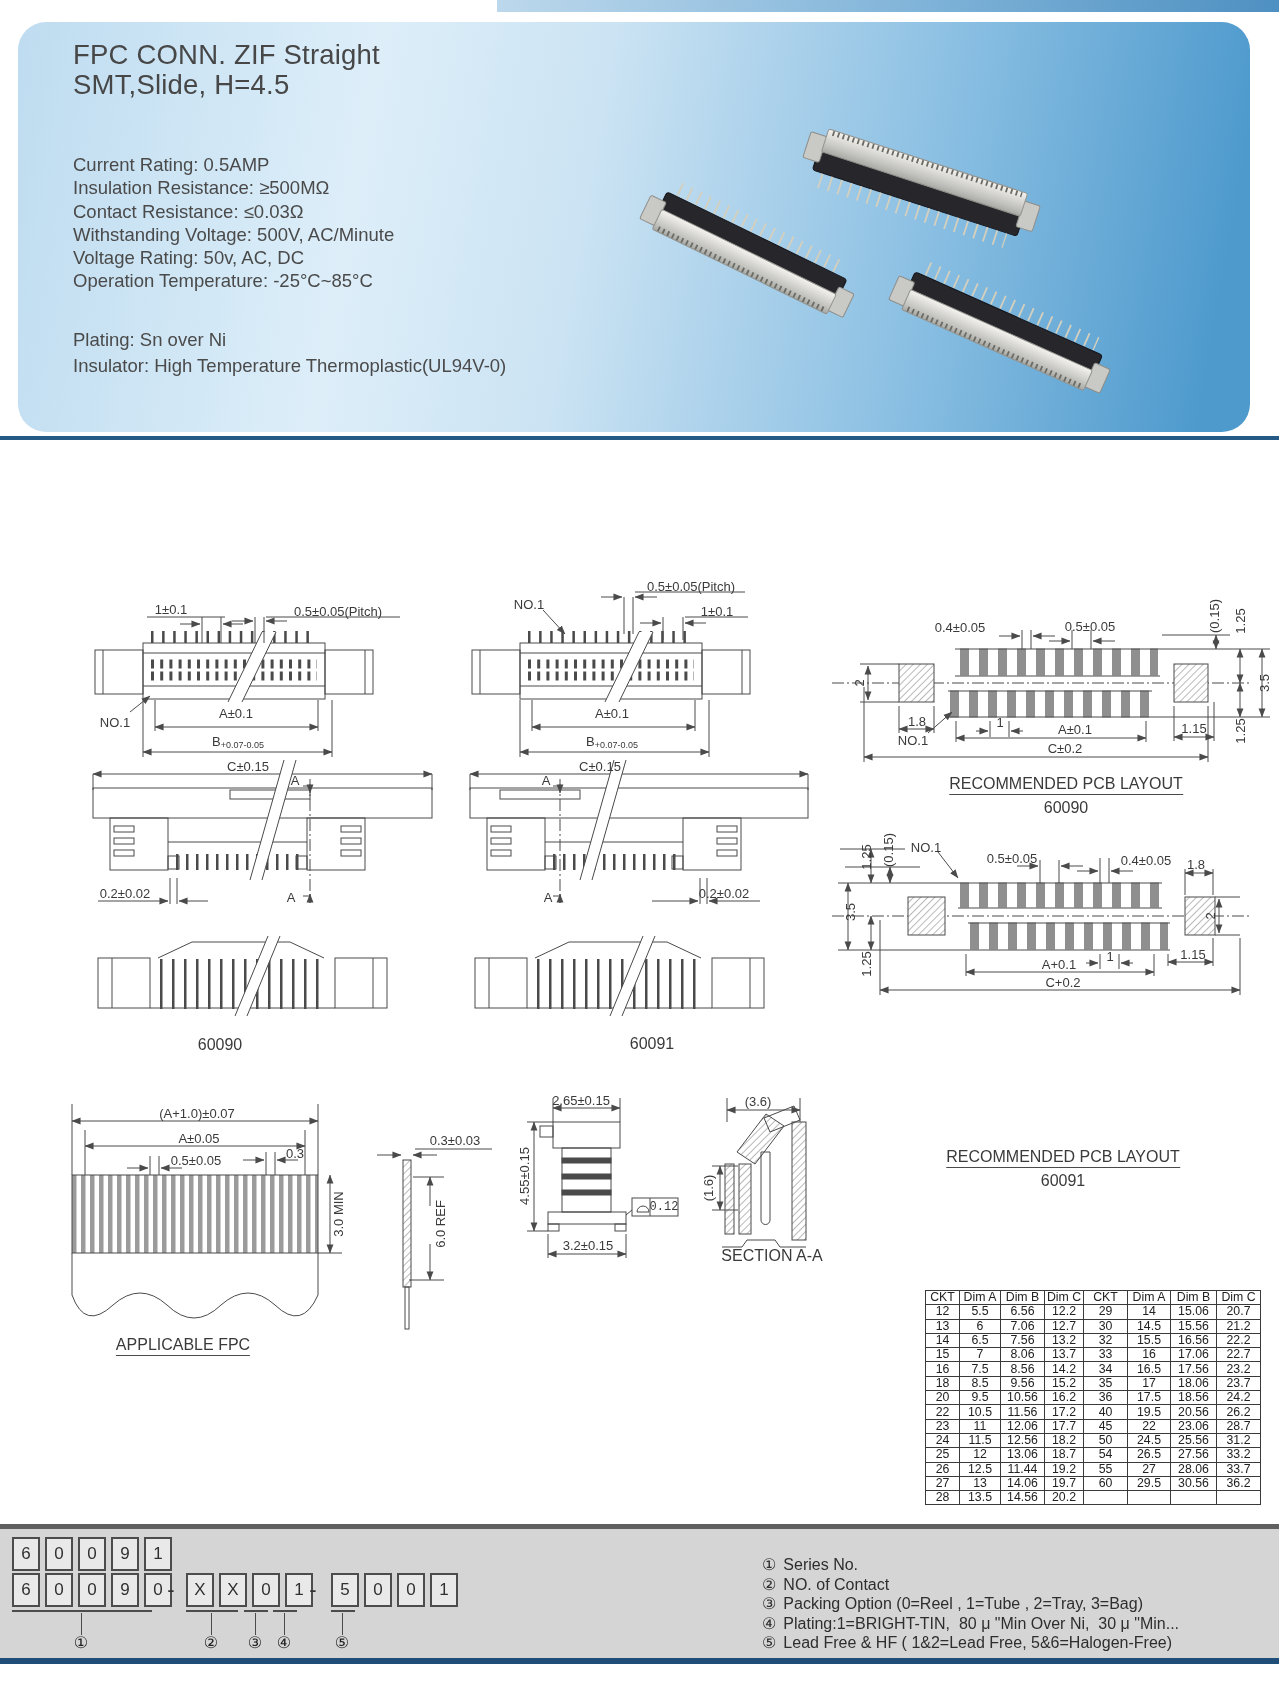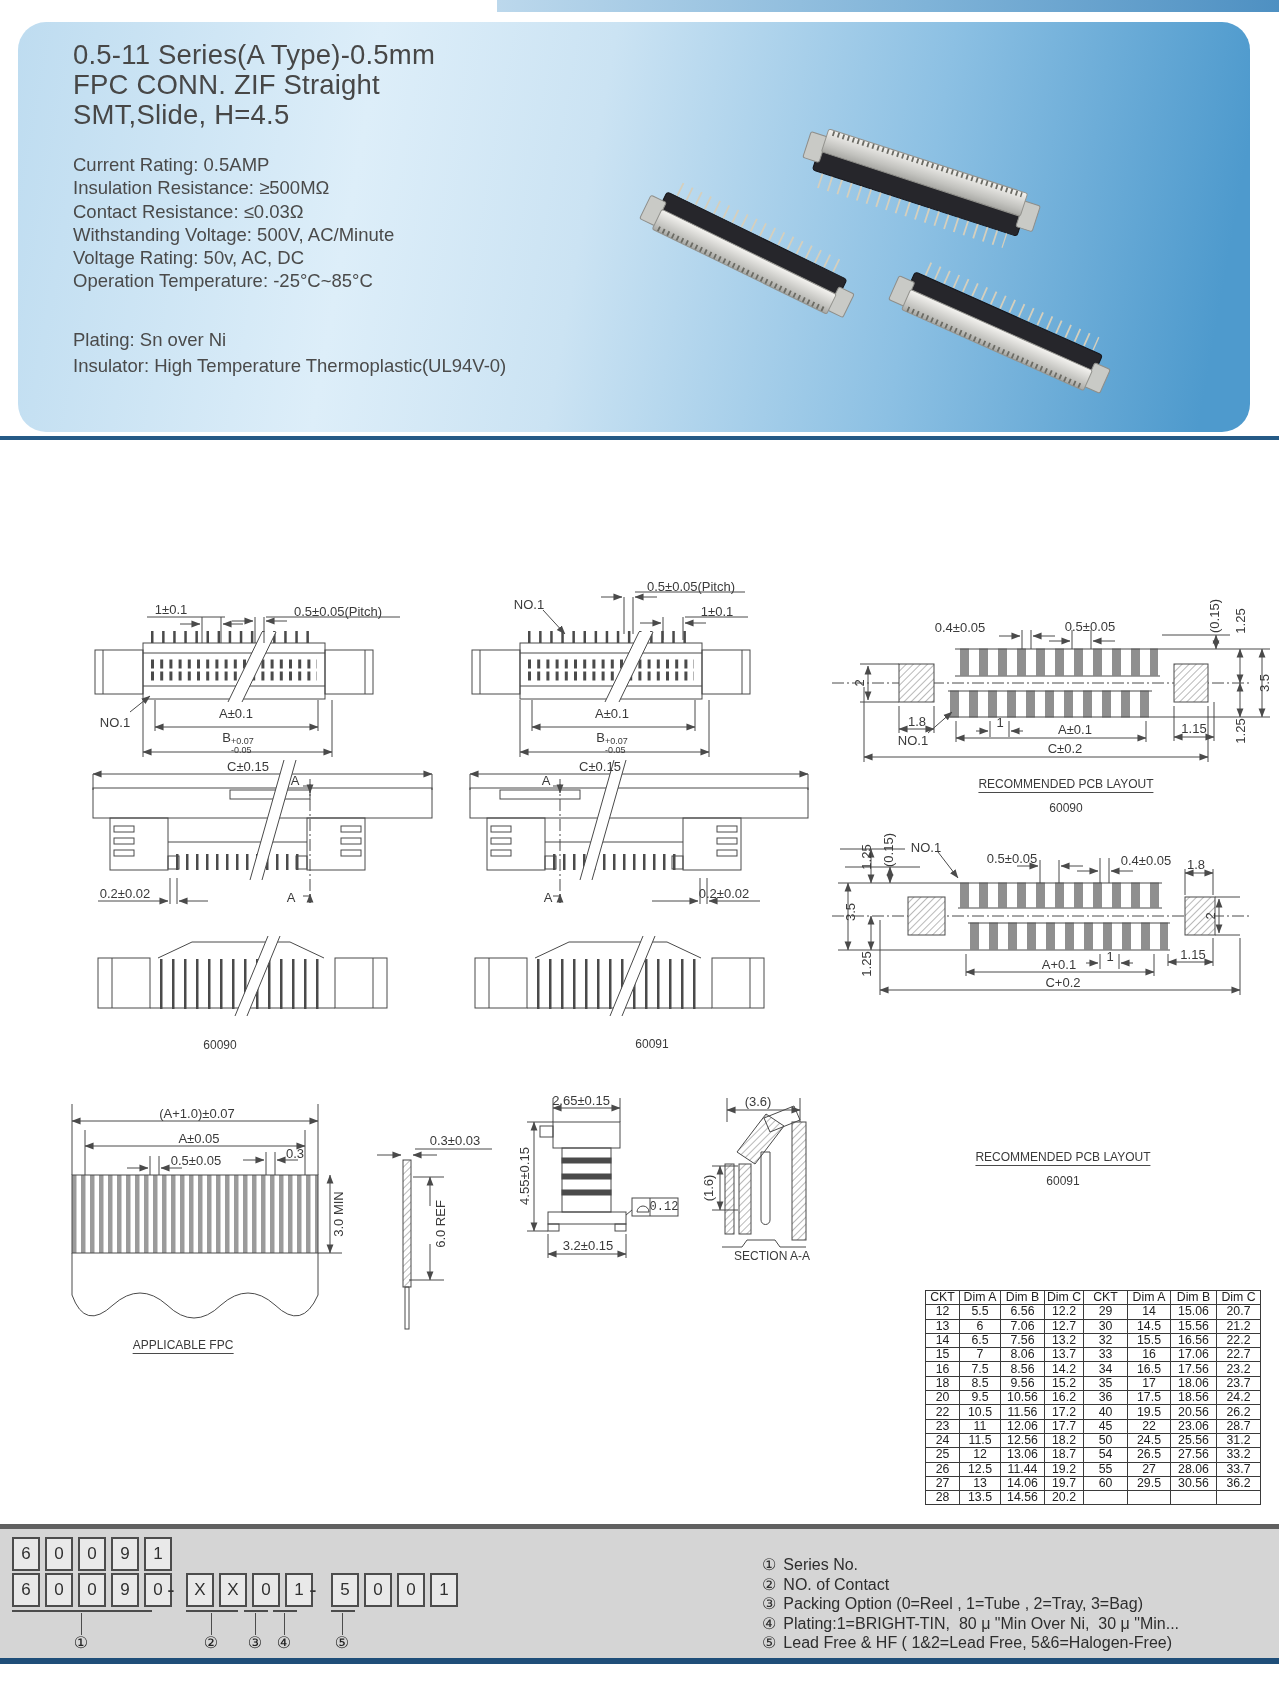--- a/index.html
+++ b/index.html
@@ -9,23 +9,23 @@
           background:linear-gradient(to right,#bcd8ec,#7fb3d8 55%,#4e90c2);}
   .hero{position:absolute;left:18px;top:22px;width:1232px;height:410px;border-radius:28px;
         background:linear-gradient(100deg,#bedcf0 0%,#ddeef9 28%,#cbe3f3 46%,#8cc0e3 72%,#4e9acd 96%);}
   .title-block{position:absolute;left:55px;top:18px;font-size:27.5px;line-height:30px;color:#474747;letter-spacing:.2px;}
   .spec-block{position:absolute;left:55px;top:131px;font-size:18.5px;line-height:23.3px;color:#4a4a4a;}
   .mat-block{position:absolute;left:55px;top:305px;font-size:18.5px;line-height:26px;color:#4a4a4a;}
   .divider{position:absolute;left:0;top:436px;width:1279px;height:4px;background:#255a86;}
   svg.art{position:absolute;left:0;top:0;pointer-events:none;}
   .dim{position:absolute;transform:translate(-50%,-50%);font-size:13px;color:#3a3a3a;white-space:nowrap;z-index:3;}
   .rot{transform:translate(-50%,-50%) rotate(-90deg);}
-  .cap{font-size:12px;}
+  .cap{font-size:16px;}
   .under{border-bottom:1.5px solid #4a4a4a;padding-bottom:1px;}
-  .tol{display:inline-flex;flex-direction:column;font-size:9px;line-height:9px;vertical-align:-2px;}
+  .tol{display:inline-flex;flex-direction:row;font-size:9px;line-height:9px;vertical-align:-2px;}
   .tol i{font-style:normal;}
   .flatbox{position:absolute;transform:translate(-50%,-50%);font-size:12px;color:#3a3a3a;z-index:3;font-family:Liberation Mono, monospace;}
   table.dims{position:absolute;left:925px;top:1290px;border-collapse:collapse;table-layout:fixed;width:335px;z-index:3;}
   table.dims th,table.dims td{border:1px solid #3a3a3a;font-size:12.3px;font-weight:400;color:#222;
       text-align:center;padding:0;height:13.3px;line-height:13px;overflow:hidden;}
   .band{position:absolute;left:0;top:1524px;width:1279px;height:129px;background:#d5d5d5;
         border-top:5px solid #606060;border-bottom:6px solid #1f4e79;z-index:2;}
   .boxrow{position:absolute;display:flex;gap:5px;}
   .obox{width:24px;height:30px;border:2px solid #4c4c4c;background:#e9e9e9;display:flex;
         align-items:center;justify-content:center;font-size:17px;color:#303030;}
@@ -38,21 +38,20 @@
 </style>
 </head>
 <body>
 
 <div class="page">
 
   <div class="topbar"></div>
 
   <div class="hero">
     <div class="title-block">
-      <div>0.5-11 Series(A Type)-0.5mm</div>
       <div>FPC CONN. ZIF Straight</div>
       <div>SMT,Slide, H=4.5</div>
     </div>
     <div class="spec-block">
 
     <div class="spec-line">Current Rating: 0.5AMP</div>
         <div class="spec-line">Insulation Resistance: ≥500MΩ</div>
         <div class="spec-line">Contact Resistance: ≤0.03Ω</div>
         <div class="spec-line">Withstanding Voltage: 500V, AC/Minute</div>
         <div class="spec-line">Voltage Rating: 50v, AC, DC</div>

